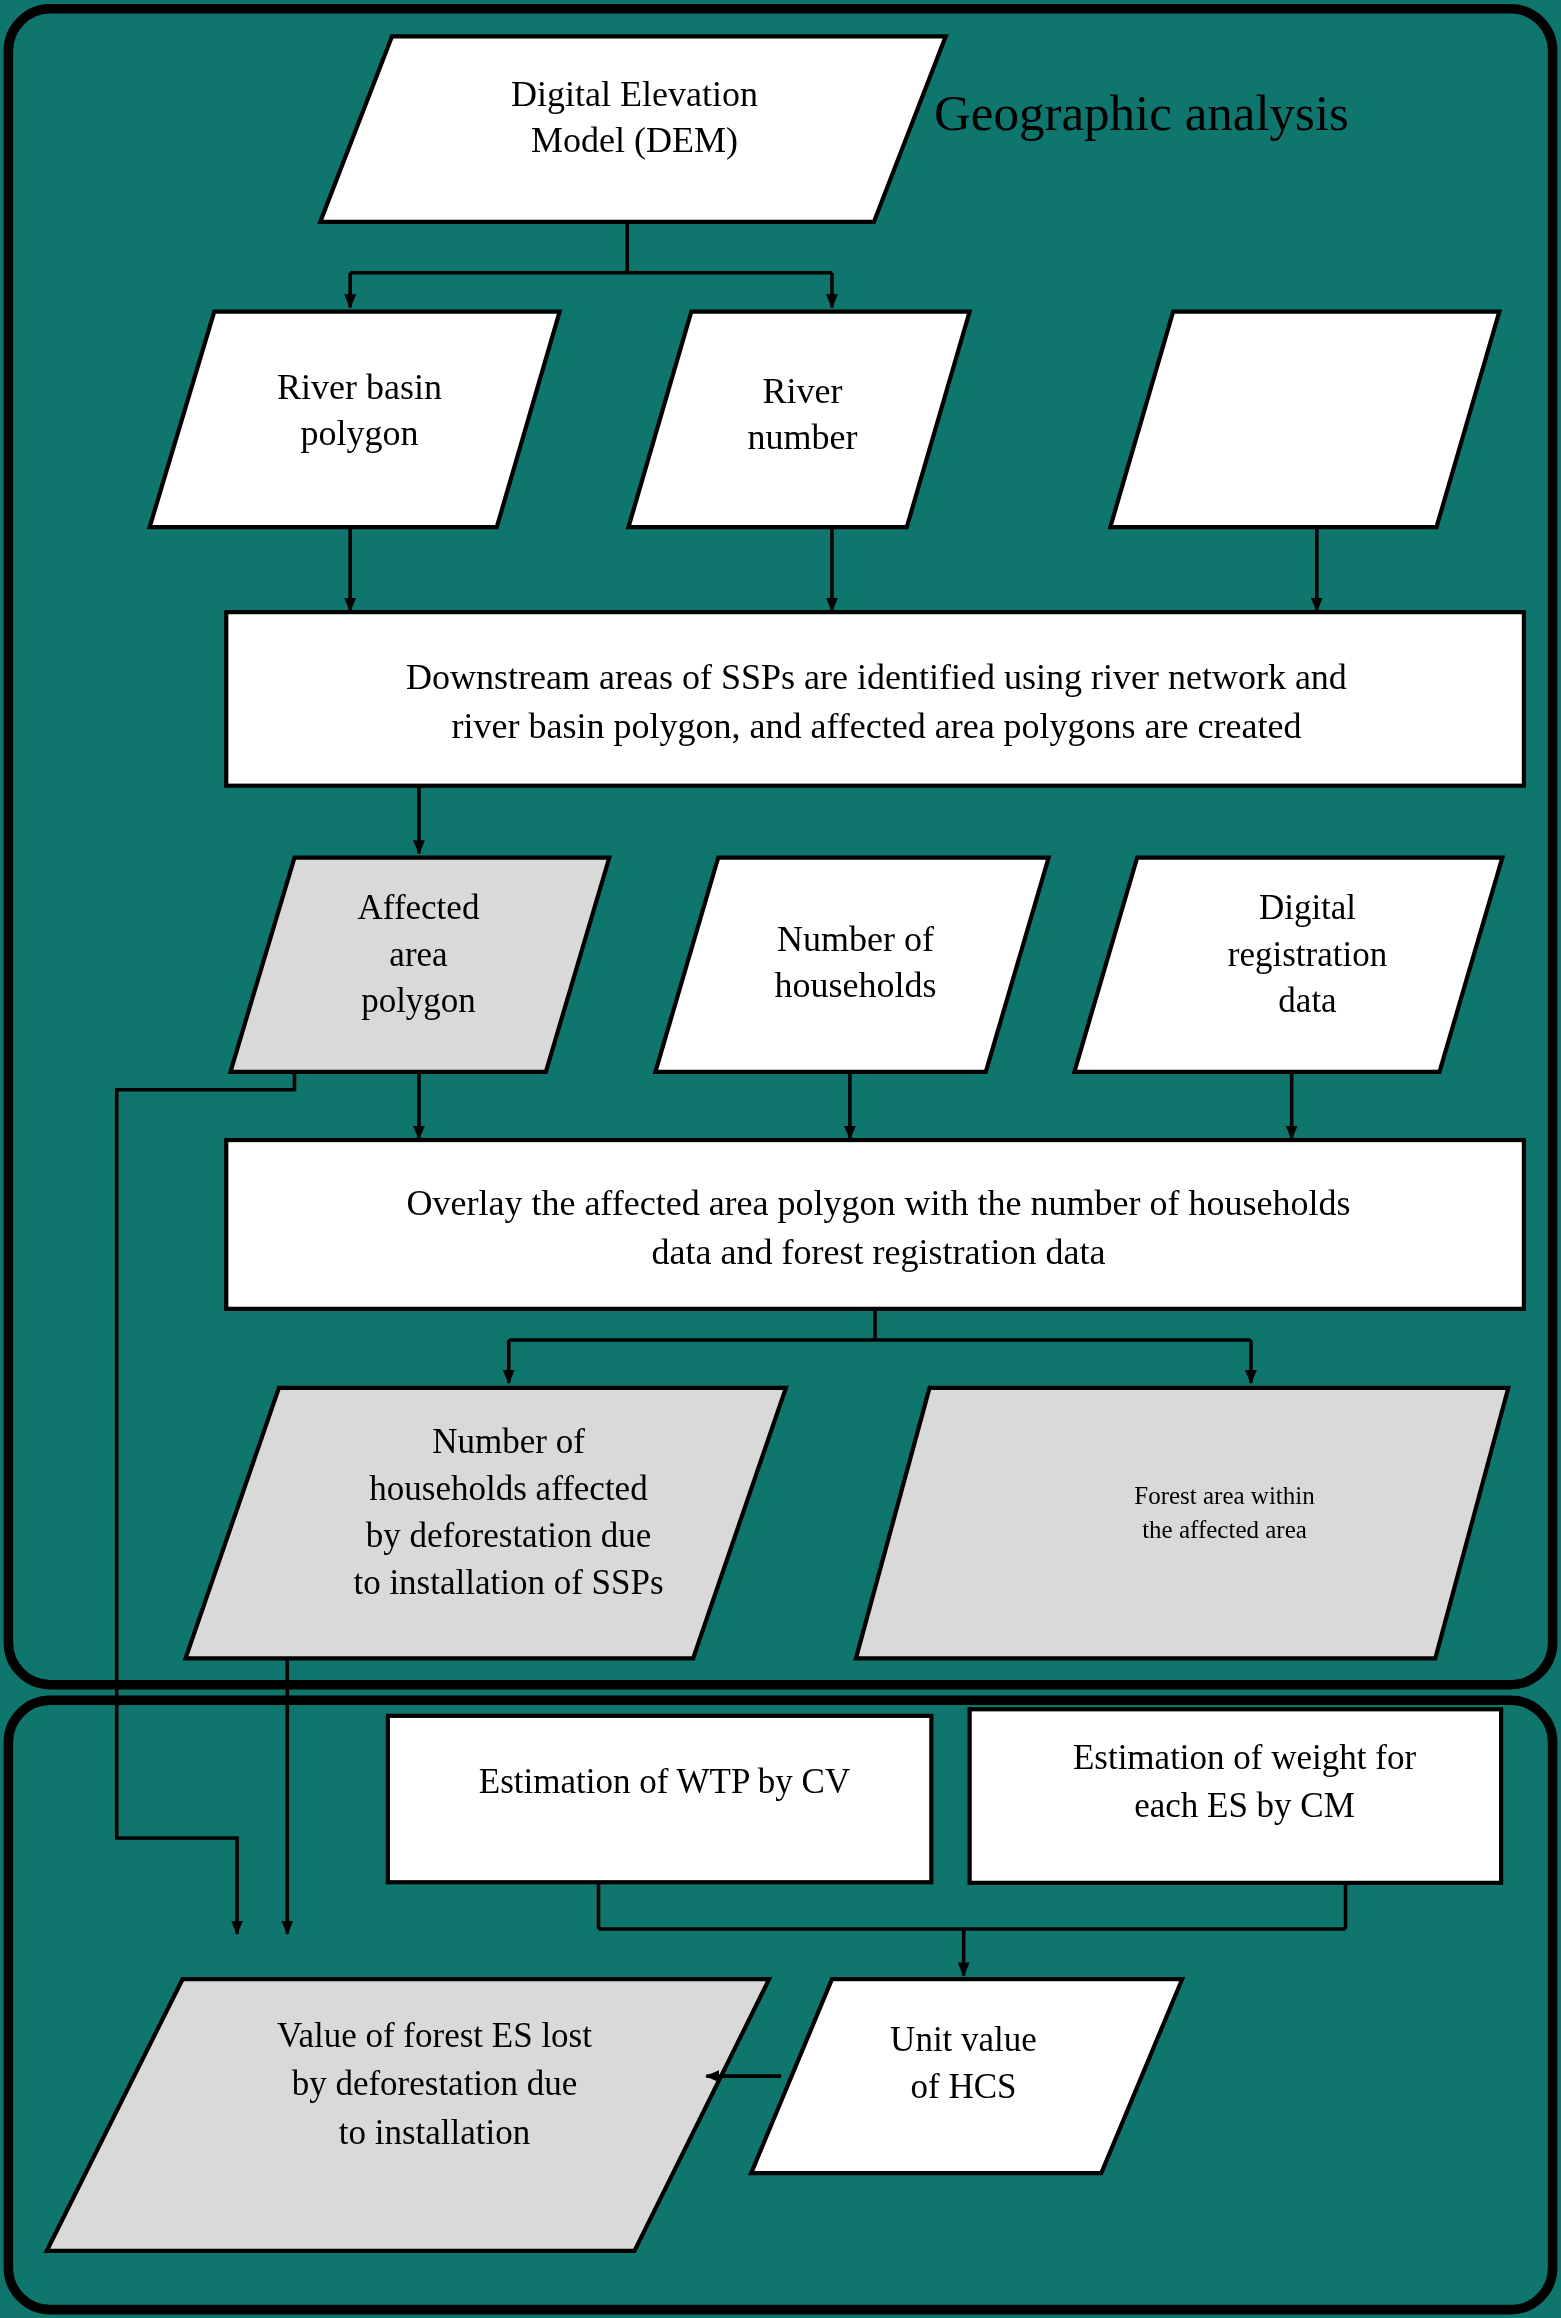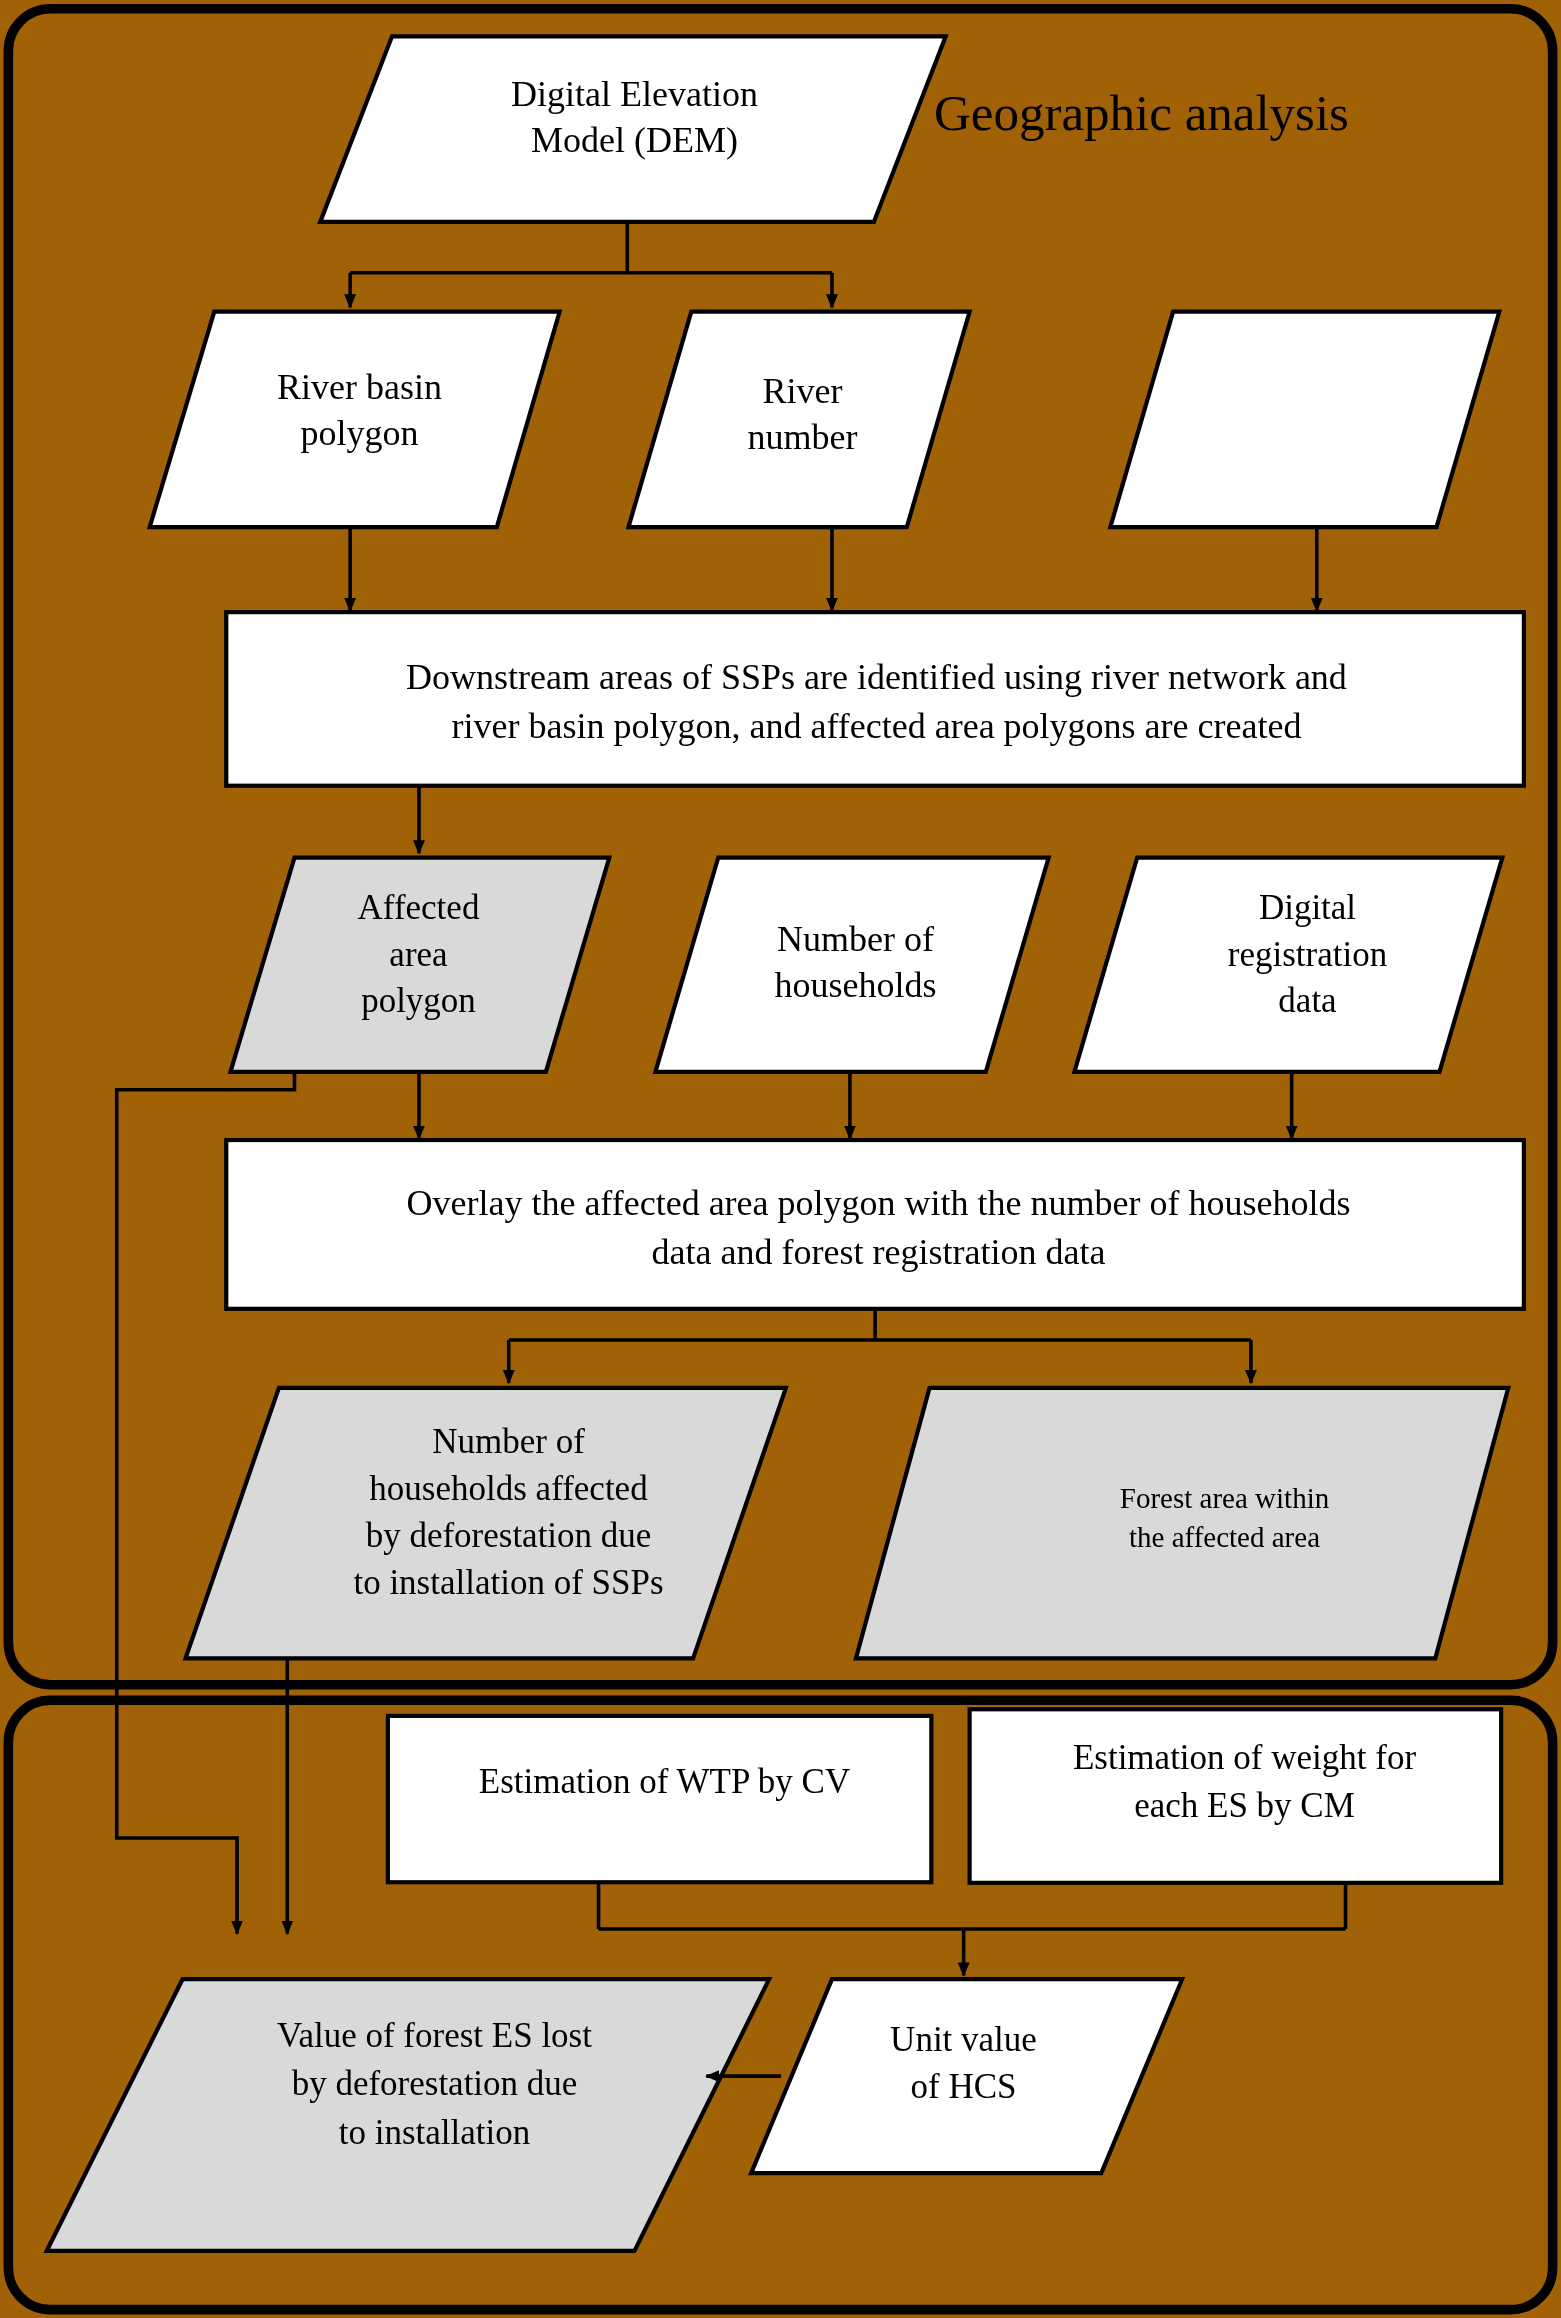--- a/index.html
+++ b/index.html
@@ -1,17 +1,17 @@
 <!DOCTYPE html>
 <html style="font-size:9.6px"><head>
 <meta charset="utf-8">
 <style>
   html,body{margin:0;padding:0;background:#ffffff;}
   body{font-family:"Liberation Serif", serif;}
-  #stage{position:relative;width:1561px;height:2319px;background:#a16207;overflow:hidden;}
+  #stage{position:relative;width:1561px;height:2319px;background:#0f766e;overflow:hidden;}
   svg.flow{position:absolute;top:0;left:0;width:1561px;height:2319px;}
   .nodetext{
     position:absolute;
     font-family:"Liberation Serif", serif;
     color:#000;
     line-height:1.28;
     white-space:pre-line;
     pointer-events:none;
   }
   .ctr{text-align:center;}
@@ -118,21 +118,21 @@
 data</div>
 
   <div class="nodetext lft" style="left:244px;top:1179px;width:1269px;font-size:36px;line-height:1.35;">Overlay the affected area polygon with the number of households
 data and forest registration data</div>
 
   <div class="nodetext lft" style="left:275px;top:1419px;width:467px;font-size:35px;line-height:1.34;">Number of
 households affected
 by deforestation due
 to installation of SSPs</div>
 
-  <div class="nodetext lft" style="left:991px;top:1479px;width:467px;font-size:29px;line-height:1.36;">Forest area within
+  <div class="nodetext lft" style="left:991px;top:1479px;width:467px;font-size:25px;line-height:1.36;">Forest area within
 the affected area</div>
 
   <div class="nodetext lft" style="left:404px;top:1760px;width:521px;font-size:35px;">Estimation of WTP by CV</div>
 
   <div class="nodetext lft" style="left:987px;top:1734px;width:515px;font-size:35px;line-height:1.36;">Estimation of weight for
 each ES by CM</div>
 
   <div class="nodetext lft" style="left:198px;top:2012px;width:473px;font-size:35px;line-height:1.38;">Value of forest ES lost
 by deforestation  due
 to installation</div>

